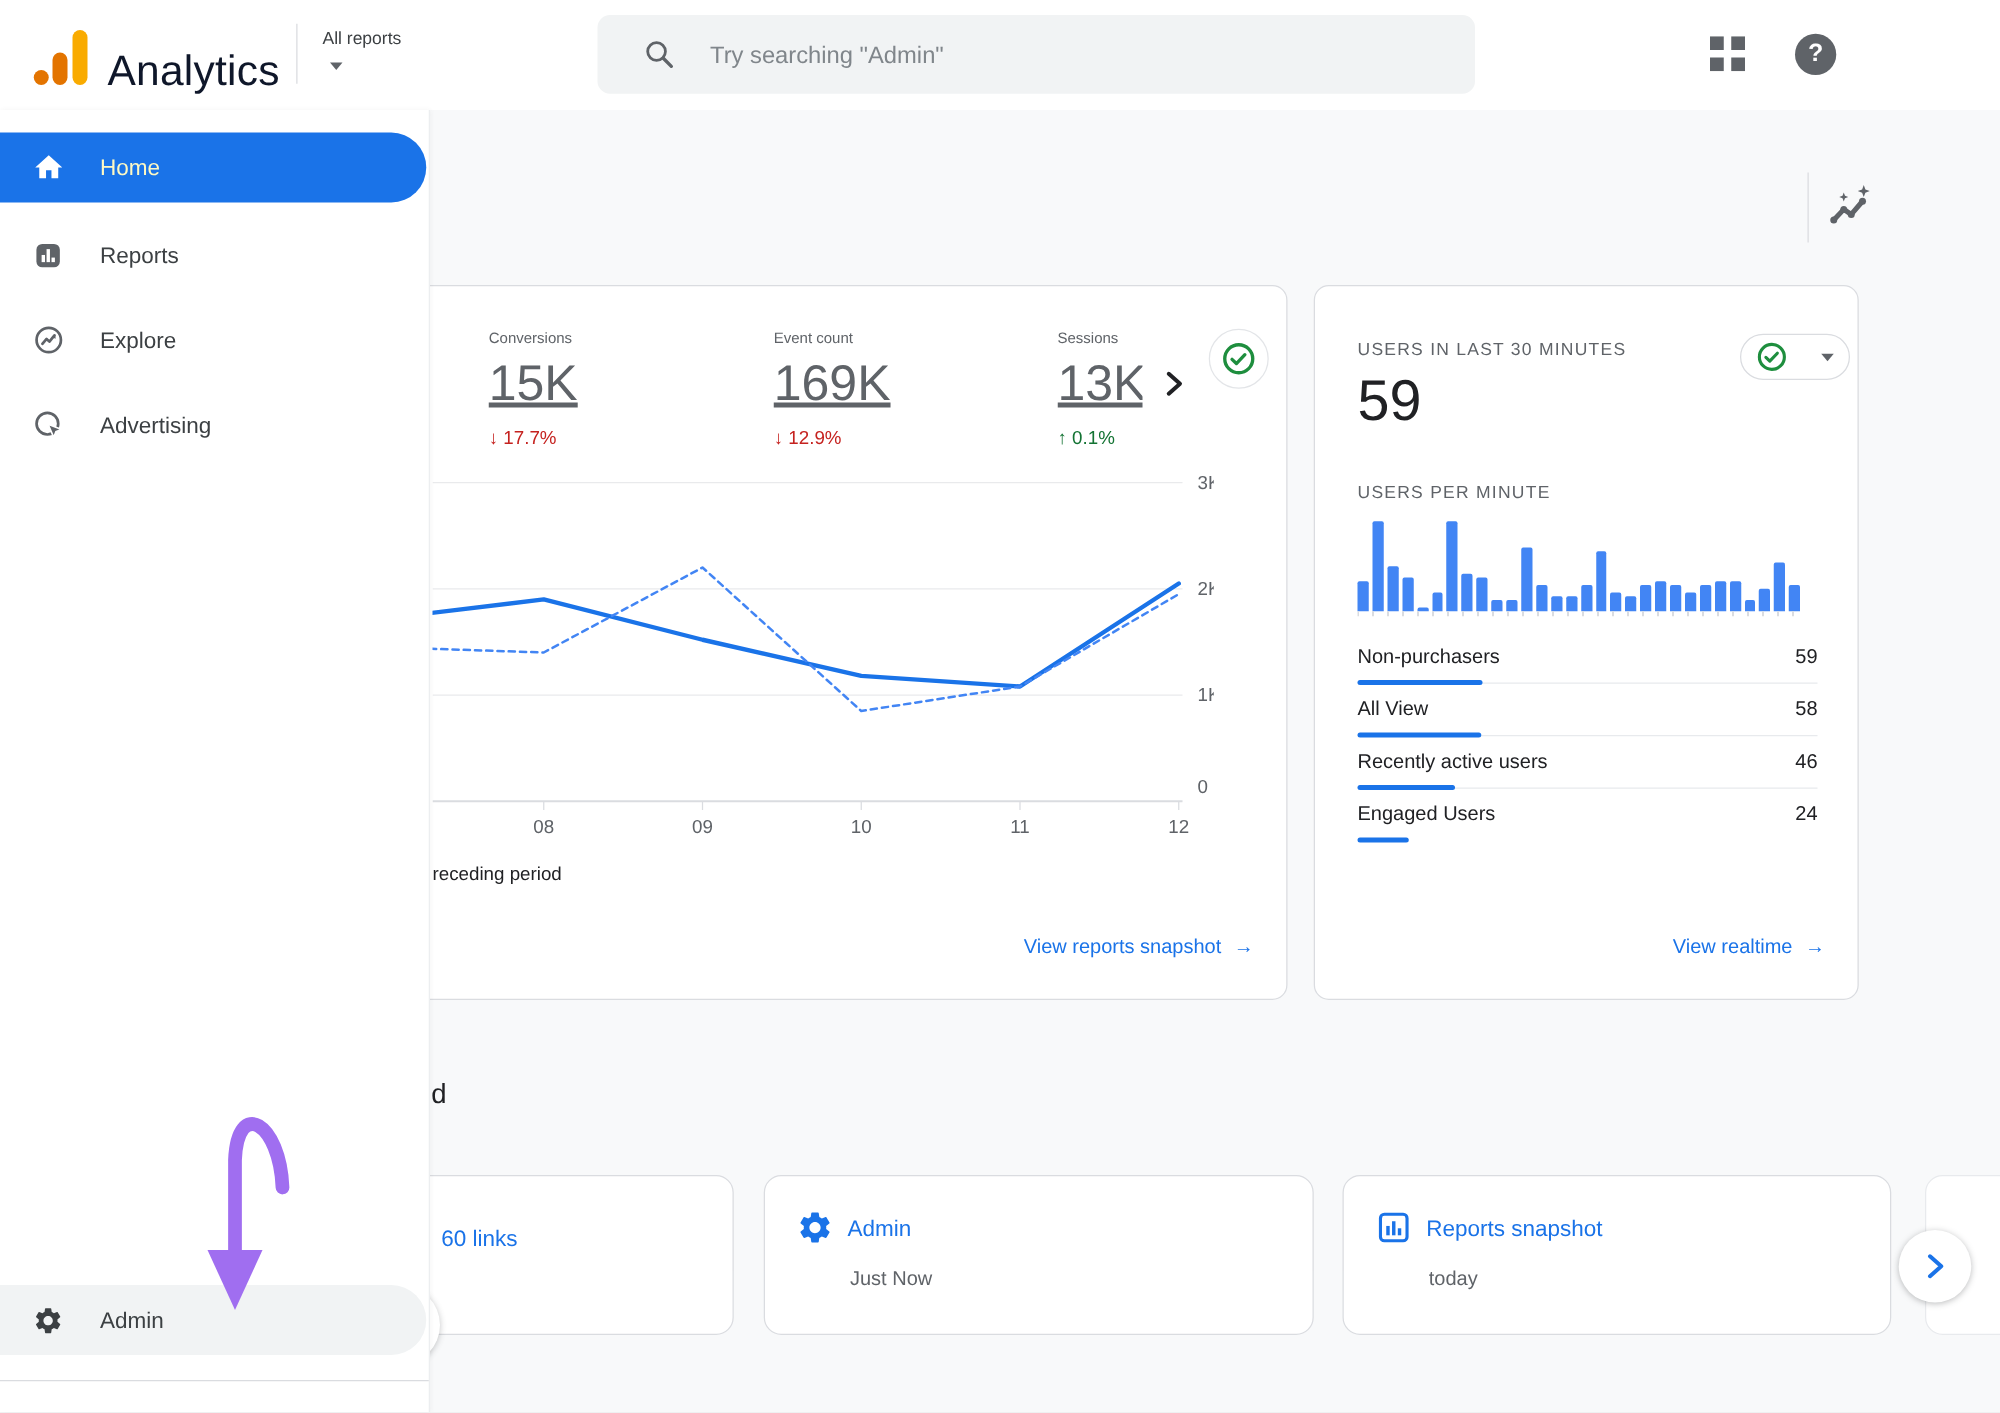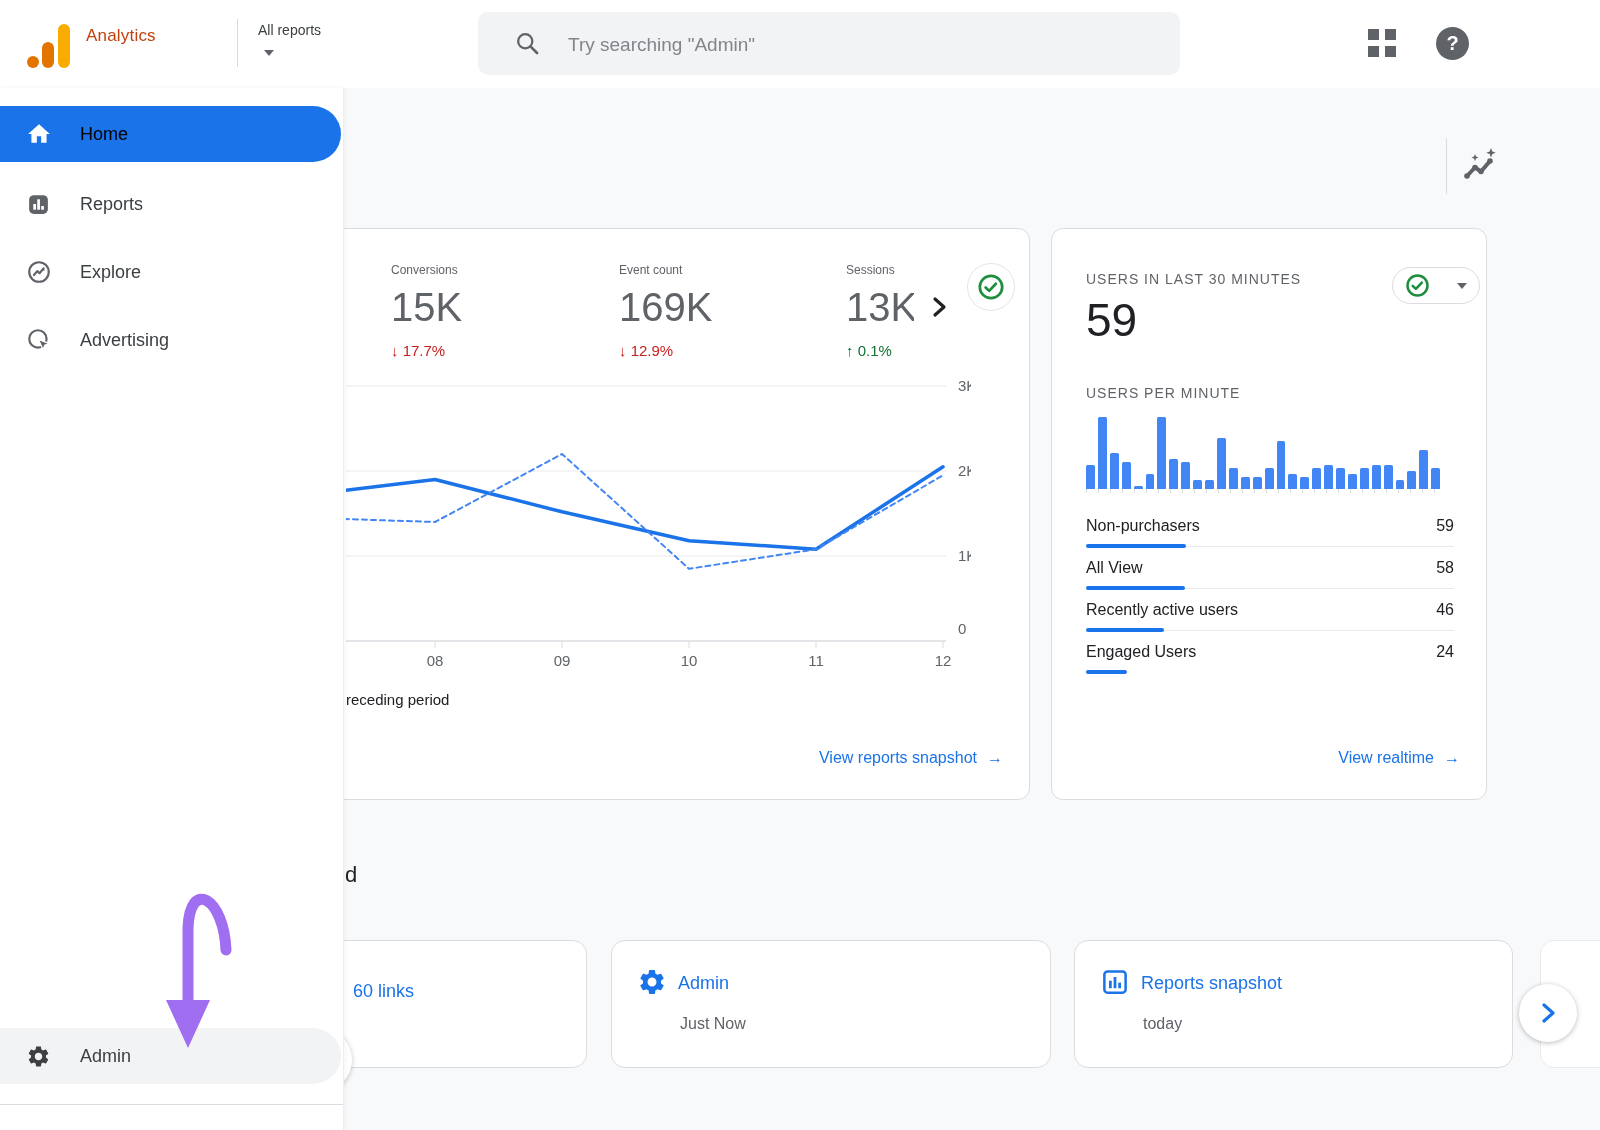--- a/index.html
+++ b/index.html
@@ -2,21 +2,21 @@
 <html><head>
 <meta charset="utf-8">
 <style>
   html,body{margin:0;padding:0;background:#e9e9e9;}
   .page{position:relative;width:1600px;height:1130px;overflow:hidden;background:#f8f9fa;
         font-family:"Liberation Sans", sans-serif;color:#202124;}
   .abs{position:absolute;}
 
   
   .header{position:absolute;left:0;top:0;width:1600px;height:88px;background:#fff;z-index:15;}
-  .brand{position:absolute;left:86px;top:26px;font-size:17px;color:#c2410c;letter-spacing:.2px;}
+  .brand{position:absolute;left:86px;top:38px;font-size:34px;color:#0f172a;letter-spacing:.2px;}
   .hdr-divider{position:absolute;left:237px;top:19px;width:1px;height:48px;background:#dadce0;}
   .account{position:absolute;left:258px;top:22px;font-size:14px;color:#3c4043;cursor:pointer;}
   .caret{width:0;height:0;border-left:5px solid transparent;border-right:5px solid transparent;
          border-top:6px solid #5f6368;display:inline-block;}
   .account .caret{position:absolute;left:6px;top:28px;}
   .search{position:absolute;left:478px;top:12px;width:702px;height:63px;background:#f1f3f4;border-radius:10px;}
   .search input{position:absolute;left:88px;top:0;width:580px;height:63px;border:none;background:transparent;
                 outline:none;font-size:19px;color:#3c4043;font-family:inherit;}
   .search input::placeholder{color:#80868b;}
   .search .mag{position:absolute;left:36px;top:18px;}
@@ -29,21 +29,21 @@
   
   .insights-divider{position:absolute;left:1446px;top:138px;width:1px;height:56px;background:#dadce0;}
   .insights-btn{position:absolute;left:1458px;top:146px;width:42px;height:42px;cursor:pointer;}
 
   
   .card{position:absolute;background:#fff;border:1px solid #dadce0;border-radius:12px;box-sizing:border-box;}
 
   
   .metric{position:absolute;top:34px;}
   .metric .mlabel{font-size:12px;color:#5f6368;}
-  .metric .mvalue{margin-top:8px;font-size:40px;color:#5f6368;}
+  .metric .mvalue{margin-top:8px;font-size:40px;color:#5f6368;text-decoration:underline;}
   .metric .delta{margin-top:12px;font-size:15px;font-weight:500;white-space:nowrap;}
   .delta.down{color:#c5221f;} .delta.up{color:#137333;}
   .metric-clip{position:absolute;left:595px;top:34px;width:68px;height:132px;overflow:hidden;}
   .metric-clip .metric{left:0;top:0;}
   .scroll-chevron{position:absolute;left:672px;top:62px;width:32px;height:32px;cursor:pointer;}
   .quality-badge{position:absolute;left:716px;top:34px;width:46px;height:46px;border:1px solid #e3e5e8;
                  border-radius:50%;display:flex;align-items:center;justify-content:center;cursor:pointer;background:#fff;}
   .compare-note{position:absolute;left:95px;top:462px;font-size:15px;color:#202124;}
   .ga-link{position:absolute;right:26px;top:520px;font-size:16px;font-weight:500;color:#1a73e8;cursor:pointer;}
   .ga-link .arr{margin-left:10px;font-weight:400;}
@@ -80,21 +80,21 @@
   .sliver-card{position:absolute;left:1540px;top:940px;width:90px;height:128px;background:#fff;
         border:1px solid #e8eaed;border-radius:14px;box-sizing:border-box;}
 
   
   .sidebar{position:absolute;left:0;top:88px;width:343px;height:1042px;background:#fff;z-index:20;
            border-right:1px solid #eceef0;box-shadow:1px 0 4px rgba(60,64,67,.06);}
   .nav-item{position:absolute;left:0;width:341px;height:56px;display:flex;align-items:center;cursor:pointer;}
   .nav-item .nicon{position:absolute;left:26px;width:26px;height:26px;display:flex;align-items:center;}
   .nav-item .nlabel{position:absolute;left:80px;font-size:18px;color:#3c4043;}
   .nav-item.active{background:#1a73e8;border-radius:0 28px 28px 0;}
-  .nav-item.active .nlabel{color:#000000;font-weight:500;}
+  .nav-item.active .nlabel{color:#fef9c3;font-weight:500;}
   .nav-item.hovered{background:#f1f3f4;border-radius:0 28px 28px 0;}
   .sidebar-footer{position:absolute;left:0;top:1016px;width:343px;border-top:1px solid #dadce0;}
 
   .peek-btn{position:absolute;left:288px;top:1028px;width:64px;height:64px;border-radius:50%;background:#fff;
         box-shadow:0 1px 5px rgba(60,64,67,.3);z-index:4;}
 
   .annotation{position:absolute;left:150px;top:858px;z-index:40;pointer-events:none;}
 
   svg{display:block;}
   svg text{font-family:"Liberation Sans", sans-serif;}

